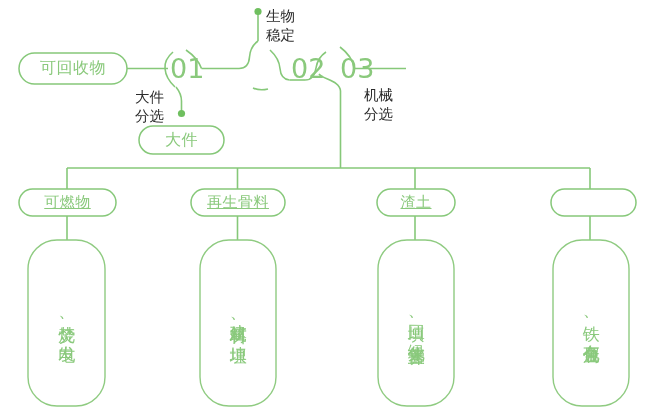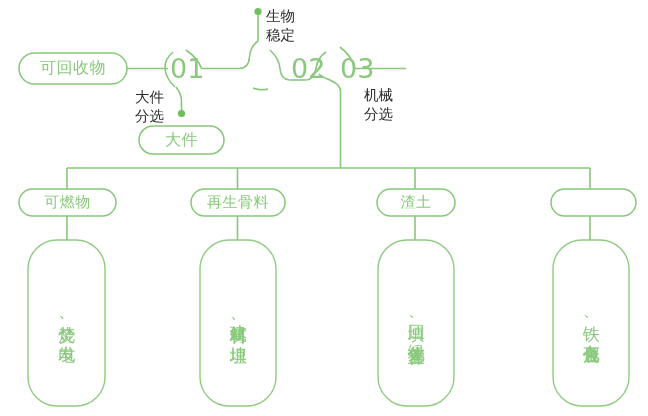--- a/index.html
+++ b/index.html
@@ -56,20 +56,21 @@
     color: #8ac97c;
     font-size: 16px;
     letter-spacing: 0.5px;
     text-align: center;
   }
   .pill-text-sm {
     color: #8ac97c;
     font-size: 15px;
     letter-spacing: 0.5px;
     text-align: center;
+    text-decoration: underline;
   }
   .num-text {
     color: #8ac97c;
     font-size: 27px;
     letter-spacing: 0px;
     font-family: "DejaVu Sans", sans-serif;
     font-weight: 400;
   }
   .side-note {
     color: #2b2b2b;

